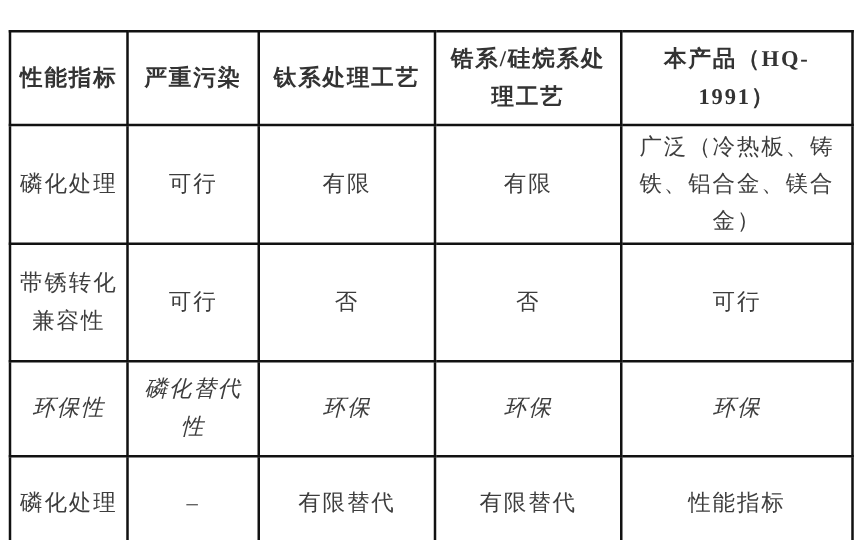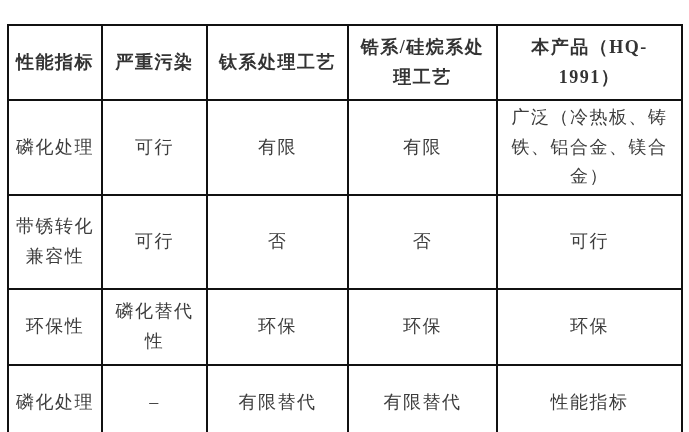--- a/index.html
+++ b/index.html
@@ -37,21 +37,21 @@
     word-break: break-word;
     font-weight: normal;
   }
   table.cmp-table th {
     font-weight: bold;
     color: #333333;
   }
   tr.r-head  { height: 75px; }
   tr.r-0     { height: 95px; }
   tr.r-1     { height: 94px; border-radius: 15px; }
-  tr.r-2     { height: 76px; }
+  tr.r-2     { height: 76px; font-style: italic; }
   tr.r-3     { height: 76px; }
   col.c-0 { width: 94px; }
   col.c-1 { width: 105px; }
   col.c-2 { width: 141px; }
   col.c-3 { width: 149px; }
   col.c-4 { width: 185px; }
 </style>
 </head>
 <body>
 

